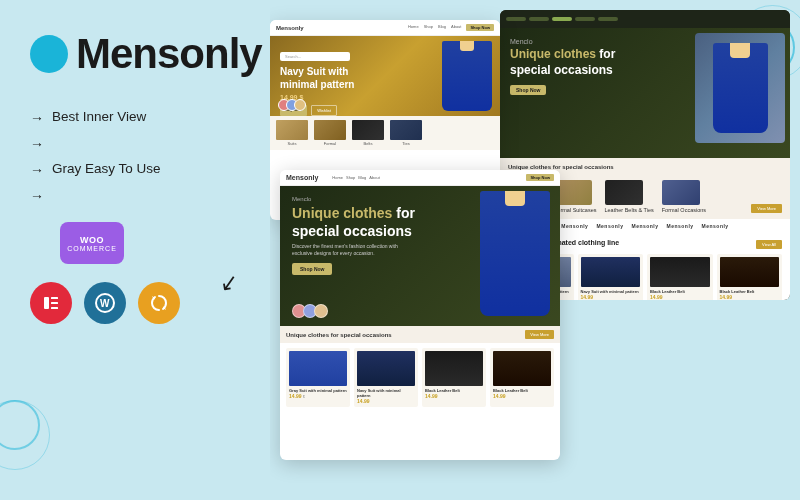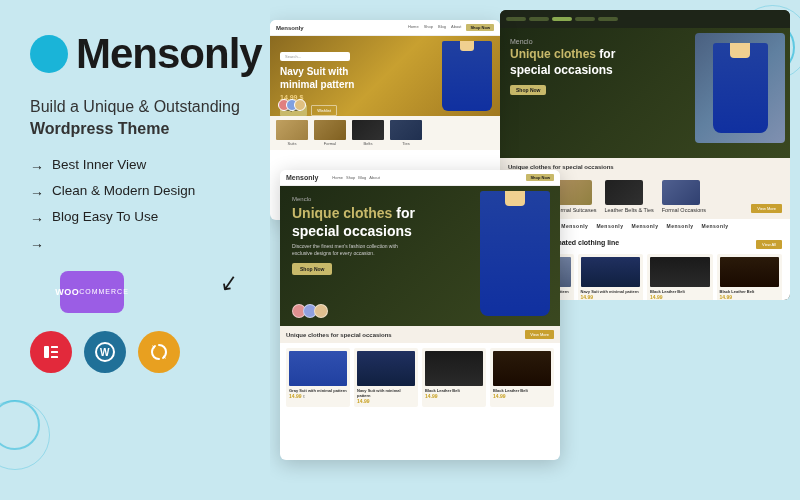--- a/index.html
+++ b/index.html
@@ -85,20 +85,21 @@
       align-items: center;
       margin-left: 30px;
     }
 
     .woo-circle {
       width: 64px;
       height: 42px;
       background: #9b5de5;
       border-radius: 8px;
       display: flex;
+      flex-direction: column;
       align-items: center;
       justify-content: center;
       padding: 4px 6px;
     }
 
     .woo-text {
       font-size: 9px;
       color: white;
       font-weight: 700;
       letter-spacing: 0.5px;
@@ -707,37 +708,32 @@
 
 <div class="teal-bl-2"></div>
 <div class="teal-bl-1"></div>
 
 <div class="left-panel">
   <div class="logo-area">
     <div class="logo-circle"></div>
     <span class="logo-text">Mensonly</span>
   </div>
 
-  <p class="tagline">
-    <span>Build a Unique &amp; Outstanding</span>
-    <strong>Wordpress Theme</strong>
-  </p>
 
   <ul class="features-list">
     <li>
       <span class="arrow-icon">→</span>
       <span>Best Inner View</span>
     </li>
     <li>
       <span class="arrow-icon">→</span>
-      <span>Clean &amp; Modern Design</span>
     </li>
     <li>
       <span class="arrow-icon">→</span>
-      <span>Blog Easy To Use</span>
+      <span>Gray Easy To Use</span>
     </li>
     <li>
       <span class="arrow-icon">→</span>
     </li>
   </ul>
 
   <div class="woo-badge">
     <div class="woo-circle">
       <span class="woo-text">WOO</span>
       <span class="woo-commerce-text">COMMERCE</span>

